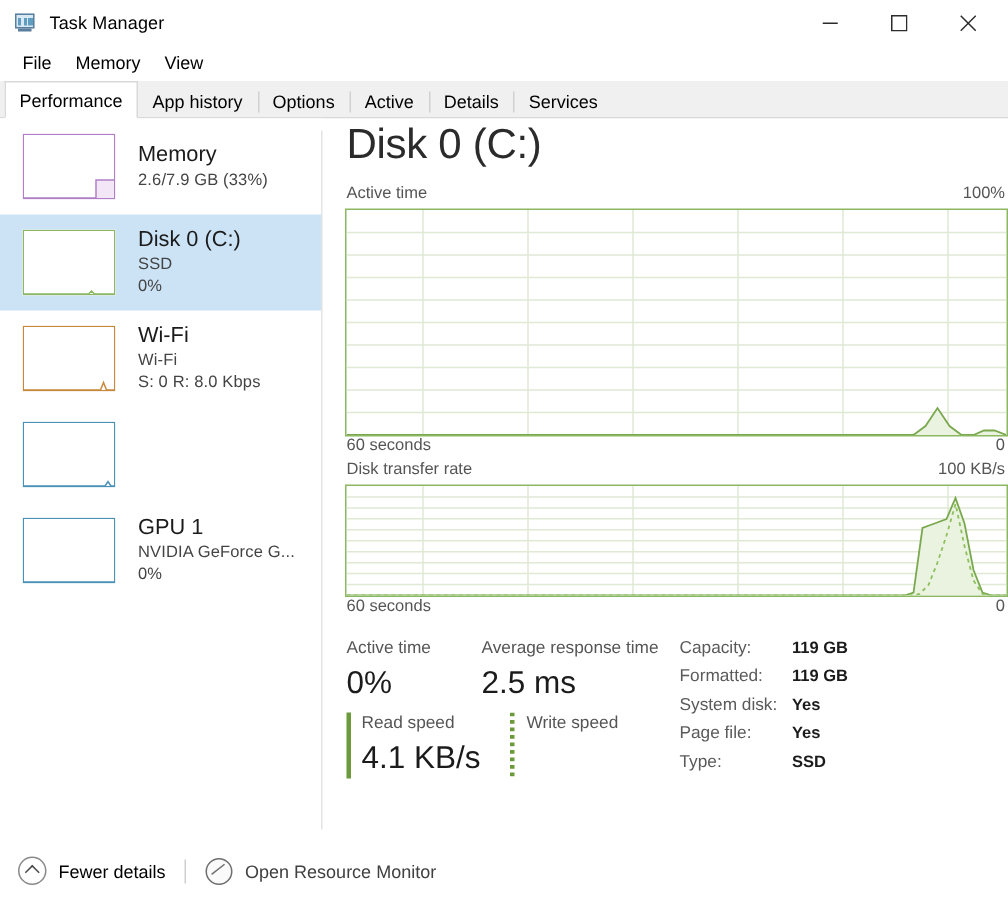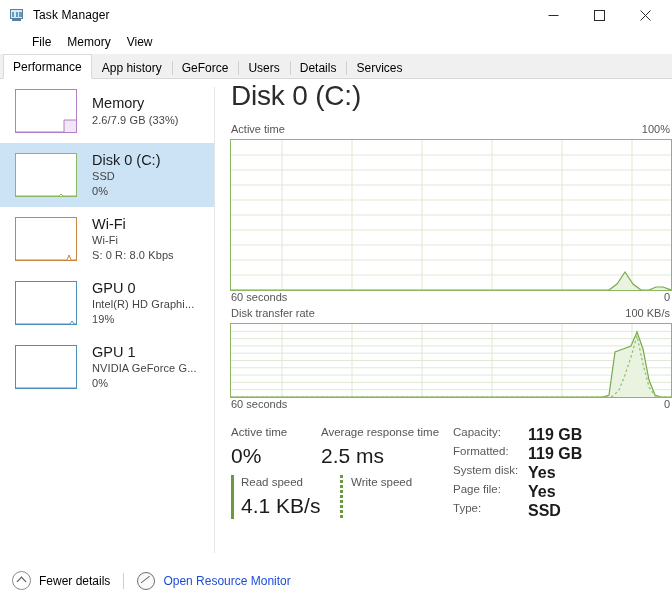--- a/index.html
+++ b/index.html
@@ -77,21 +77,21 @@
     display: flex;
     align-items: center;
     justify-content: center;
     color: #2b2b2b;
   }
   .win-btn svg { display: block; }
 
   
   .menubar {
     position: absolute;
-    left: 17px; top: 31px;
+    left: 0; top: 31px;
     width: 605px; height: 22px;
     display: flex;
     align-items: center;
     padding-left: 8px;
     box-sizing: border-box;
   }
   .menu-item {
     font-size: 12px;
     color: #000;
     padding: 2px 7px;
@@ -284,21 +284,21 @@
     background-repeat: repeat-y;
   }
   .info-label {
     position: absolute;
     font-size: 11.5px;
     color: #5a5a5a;
     white-space: nowrap;
   }
   .info-value {
     position: absolute;
-    font-size: 16px;
+    font-size: 11px;
     color: #1b1b1b;
     font-weight: 600;
     white-space: nowrap;
   }
 
   
   .footer {
     position: absolute;
     left: 0; top: 561px;
     width: 672px; height: 39px;
@@ -352,21 +352,21 @@
   .resmon-icon::after {
     content: "";
     position: absolute;
     left: 2px; top: 6.3px;
     width: 11px; height: 1.4px;
     background: #6e6e6e;
     transform: rotate(-38deg);
   }
   .resmon-label {
     font-size: 12px;
-    color: #1d4ed8;
+    color: #404040;
     margin-left: 8px;
   }
 </style>
 </head>
 <body>
 
 <div id="app">
 
   <div class="titlebar">
     <div class="title-icon">
@@ -396,22 +396,22 @@
 
   <div class="menubar">
     <div class="menu-item">File</div>
     <div class="menu-item">Memory</div>
     <div class="menu-item">View</div>
   </div>
 
   <div class="tabstrip">
     <div class="tab active">Performance</div>
     <div class="tab">App history</div>
-    <div class="tab">GeForce</div>
-    <div class="tab">Users</div>
+    <div class="tab">Options</div>
+    <div class="tab">Active</div>
     <div class="tab">Details</div>
     <div class="tab">Services</div>
   </div>
 
   <div class="content">
 
     <div class="sidebar">
 
 
       <div class="side-item">
@@ -455,25 +455,20 @@
           <span class="side-sub">S: 0 R: 8.0 Kbps</span>
         </div>
       </div>
 
       <div class="side-item">
         <div class="mini">
           <svg width="62" height="44" viewBox="0 0 62 44">
             <rect x="0.5" y="0.5" width="61" height="43" fill="#ffffff" stroke="#4a90b8" stroke-width="1"></rect>
             <polyline points="1,43 55,43 57,40 59,43 61,43" fill="none" stroke="#4a90b8" stroke-width="1"></polyline>
           </svg>
-        </div>
-        <div class="side-text">
-          <span class="side-title">GPU 0</span>
-          <span class="side-sub">Intel(R) HD Graphi...</span>
-          <span class="side-sub">19%</span>
         </div>
       </div>
 
       <div class="side-item">
         <div class="mini">
           <svg width="62" height="44" viewBox="0 0 62 44">
             <rect x="0.5" y="0.5" width="61" height="43" fill="#ffffff" stroke="#4a90b8" stroke-width="1"></rect>
             <polyline points="1,43 61,43" fill="none" stroke="#4a90b8" stroke-width="1"></polyline>
           </svg>
         </div>

